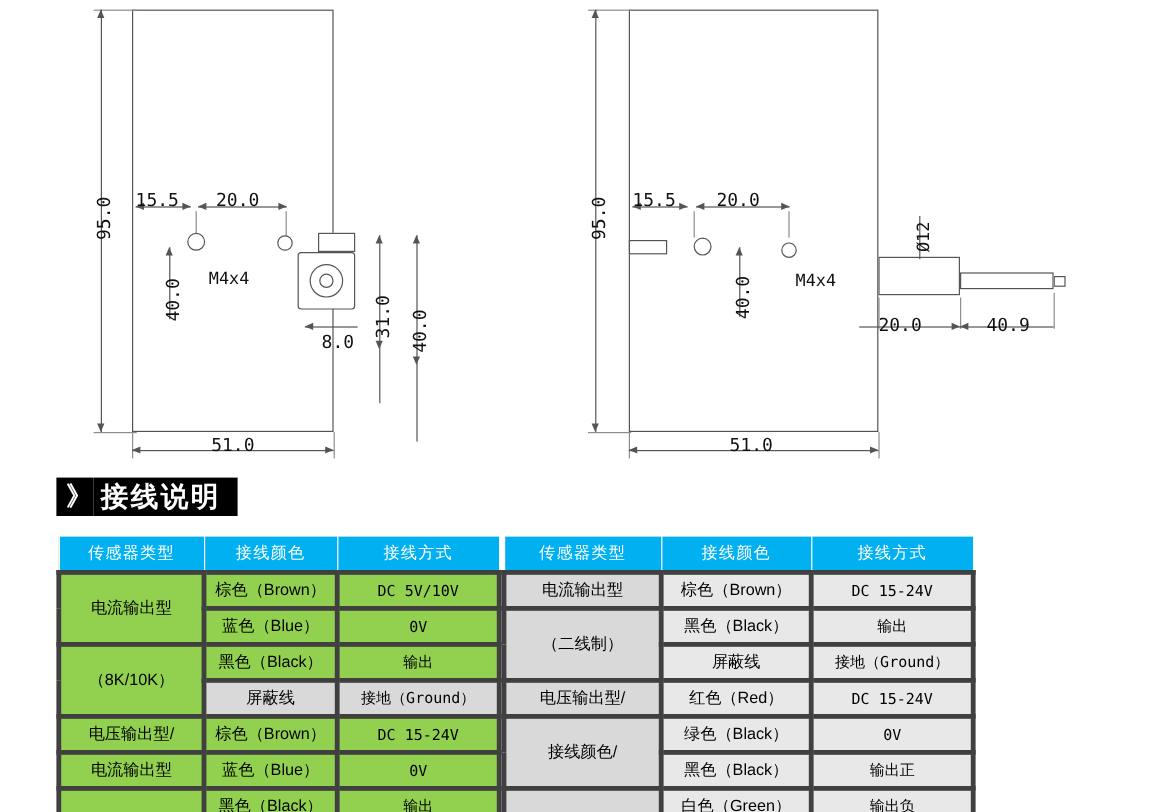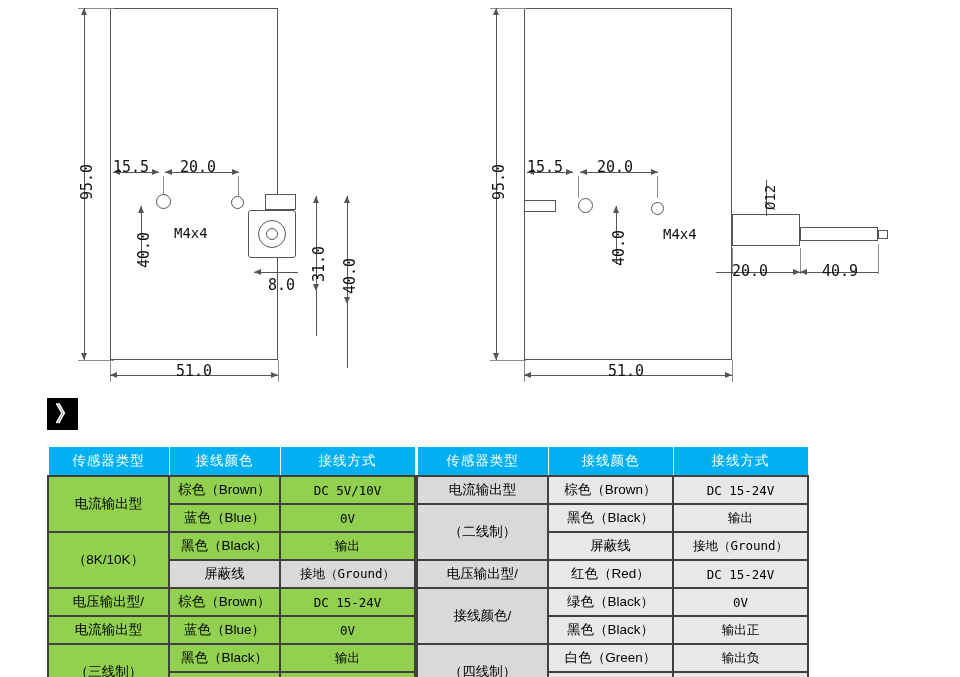--- a/index.html
+++ b/index.html
@@ -90,21 +90,21 @@
   th{
     background:#00b0f0;
     color:#ffffff;
     font-weight:normal;
     border:1px solid #ffffff;
     height:26px;
     text-align:center;
     letter-spacing:1px;
   }
   td{
-    border:2px solid #404040;
+    border:4px solid #404040;
     height:26px;
     text-align:center;
     padding:0 4px;
     white-space:nowrap;
   }
   .tbl-left td{background:#92d050;color:#000;}
   .tbl-left td.grey{background:#d9d9d9;}
   .tbl-right td{background:#e8e8e8;color:#000;}
   .tbl-right td.grey{background:#d9d9d9;}
   .mono{font-family:"DejaVu Sans Mono", monospace;font-size:12.5px;}
@@ -232,20 +232,21 @@
   <div class="arrow r" style="left:793px;top:269px;"></div>
   <div class="dimtext" style="left:732px;top:262px;">20.0</div>
 
   <div class="dimline h" style="left:800px;top:272px;width:78px;"></div>
   <div class="arrow l" style="left:800px;top:269px;"></div>
   <div class="dimtext" style="left:822px;top:262px;">40.9</div>
 </div>
 
 <div class="heading-wrap">
   <span class="heading-chevrons">》</span>
+  <span class="heading-text">接线说明</span>
 </div>
 
 <div class="tables">
 
   <table class="tbl-left">
     <thead>
       <tr>
         <th class="c1">传感器类型</th>
         <th class="c2">接线颜色</th>
         <th class="c3">接线方式</th>

